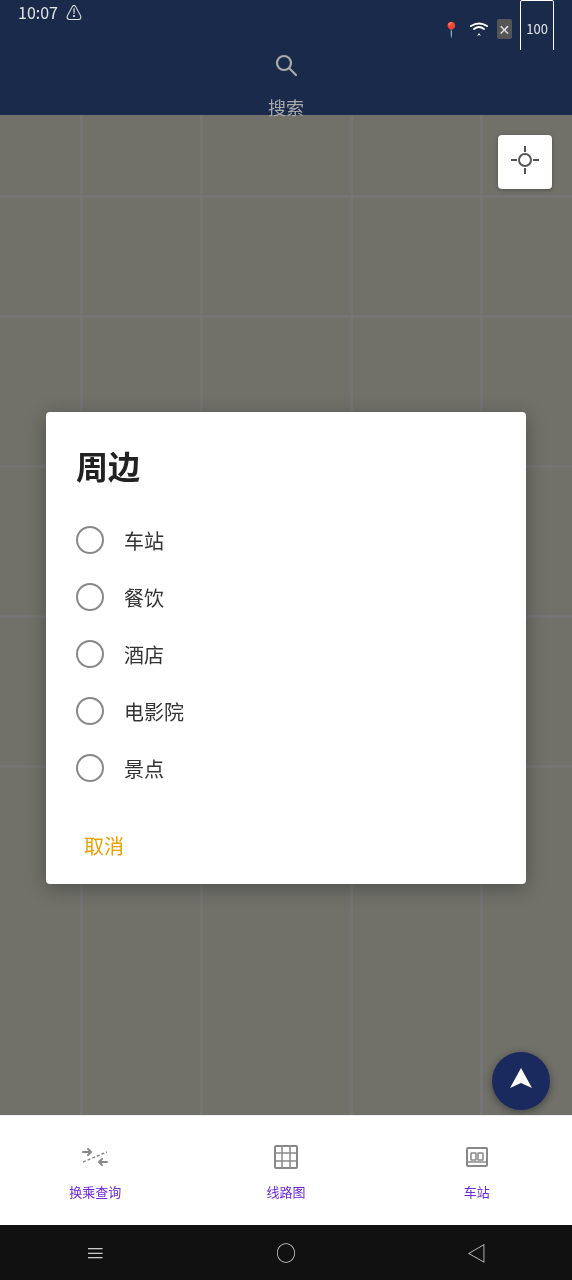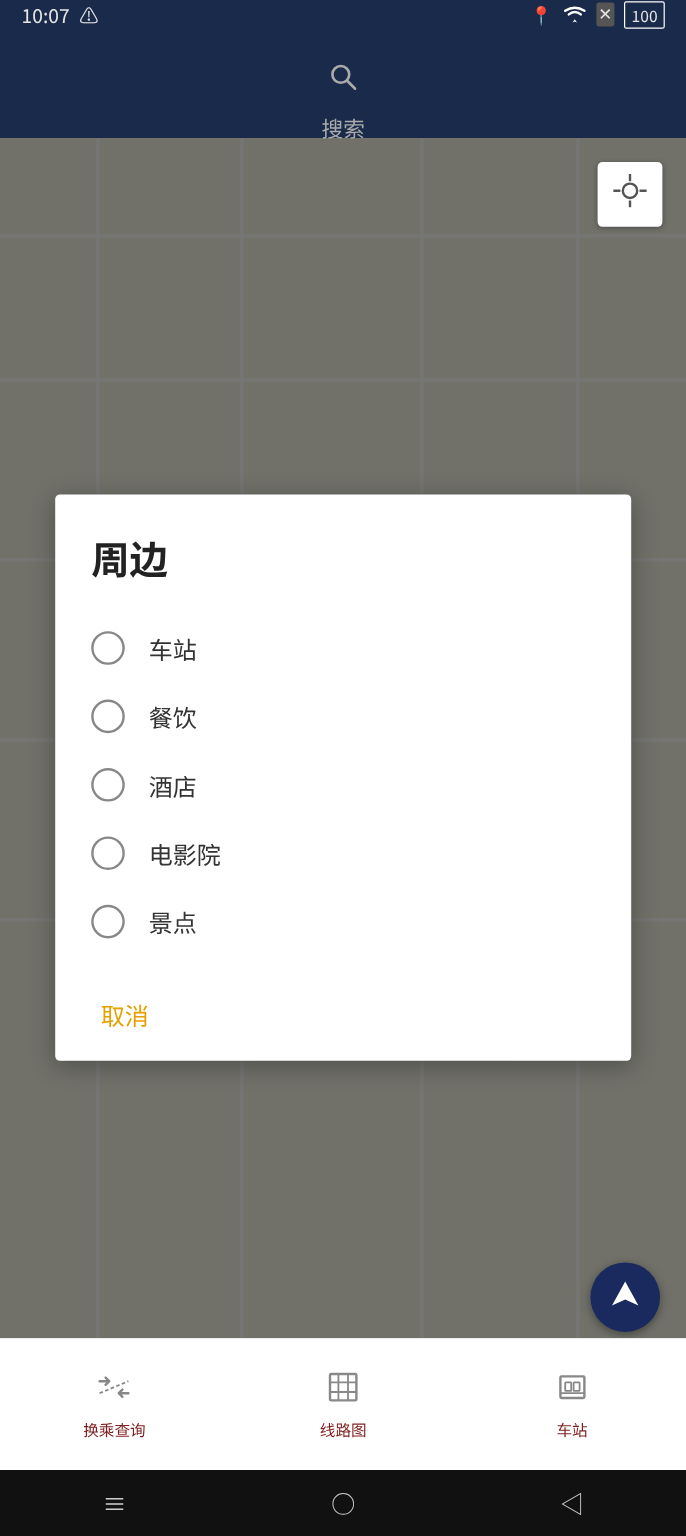--- a/index.html
+++ b/index.html
@@ -212,21 +212,21 @@
     }
     .nav-icon {
       font-size: 26px;
       color: #888;
     }
     .nav-icon.active {
       color: #1a2a5e;
     }
     .nav-label {
       font-size: 13px;
-      color: #7f1d1d;
+      color: #6d28d9;
     }
     .nav-label.active {
       color: #1a2a5e;
     }
 
     
     .sys-nav {
       position: absolute;
       bottom: 0;
       left: 0;
@@ -255,21 +255,21 @@
   <div class="status-right">
     <span style="font-size:15px;">📍</span>
     <span>
       <svg width="20" height="15" viewBox="0 0 20 15" fill="white">
         <path d="M10 12 L12 15 L10 14 L8 15 Z" fill="white"></path>
         <path d="M5 8 Q10 4 15 8" stroke="white" stroke-width="2" fill="none" stroke-linecap="round"></path>
         <path d="M2 5 Q10 0 18 5" stroke="white" stroke-width="2" fill="none" stroke-linecap="round"></path>
       </svg>
     </span>
     <span style="font-size:14px; background:#555; border-radius:2px; padding:0 2px;">✕</span>
-    <span style="font-size:13px; border:1.5px solid white; border-radius:2px; padding:1px 5px;">
+    <span style="font-size:13px; border:1.5px solid white; border-radius:2px; padding:18px 5px;">
       <span>100</span>
     </span>
   </div>
 </div>
 
 <div class="search-bar">
   <span class="search-icon-wrap">
     <svg width="22" height="22" viewBox="0 0 22 22" fill="none">
       <circle cx="9" cy="9" r="7" stroke="#aaa" stroke-width="2.2"></circle>
       <line x1="14.5" y1="14.5" x2="21" y2="21" stroke="#aaa" stroke-width="2.2" stroke-linecap="round"></line>

